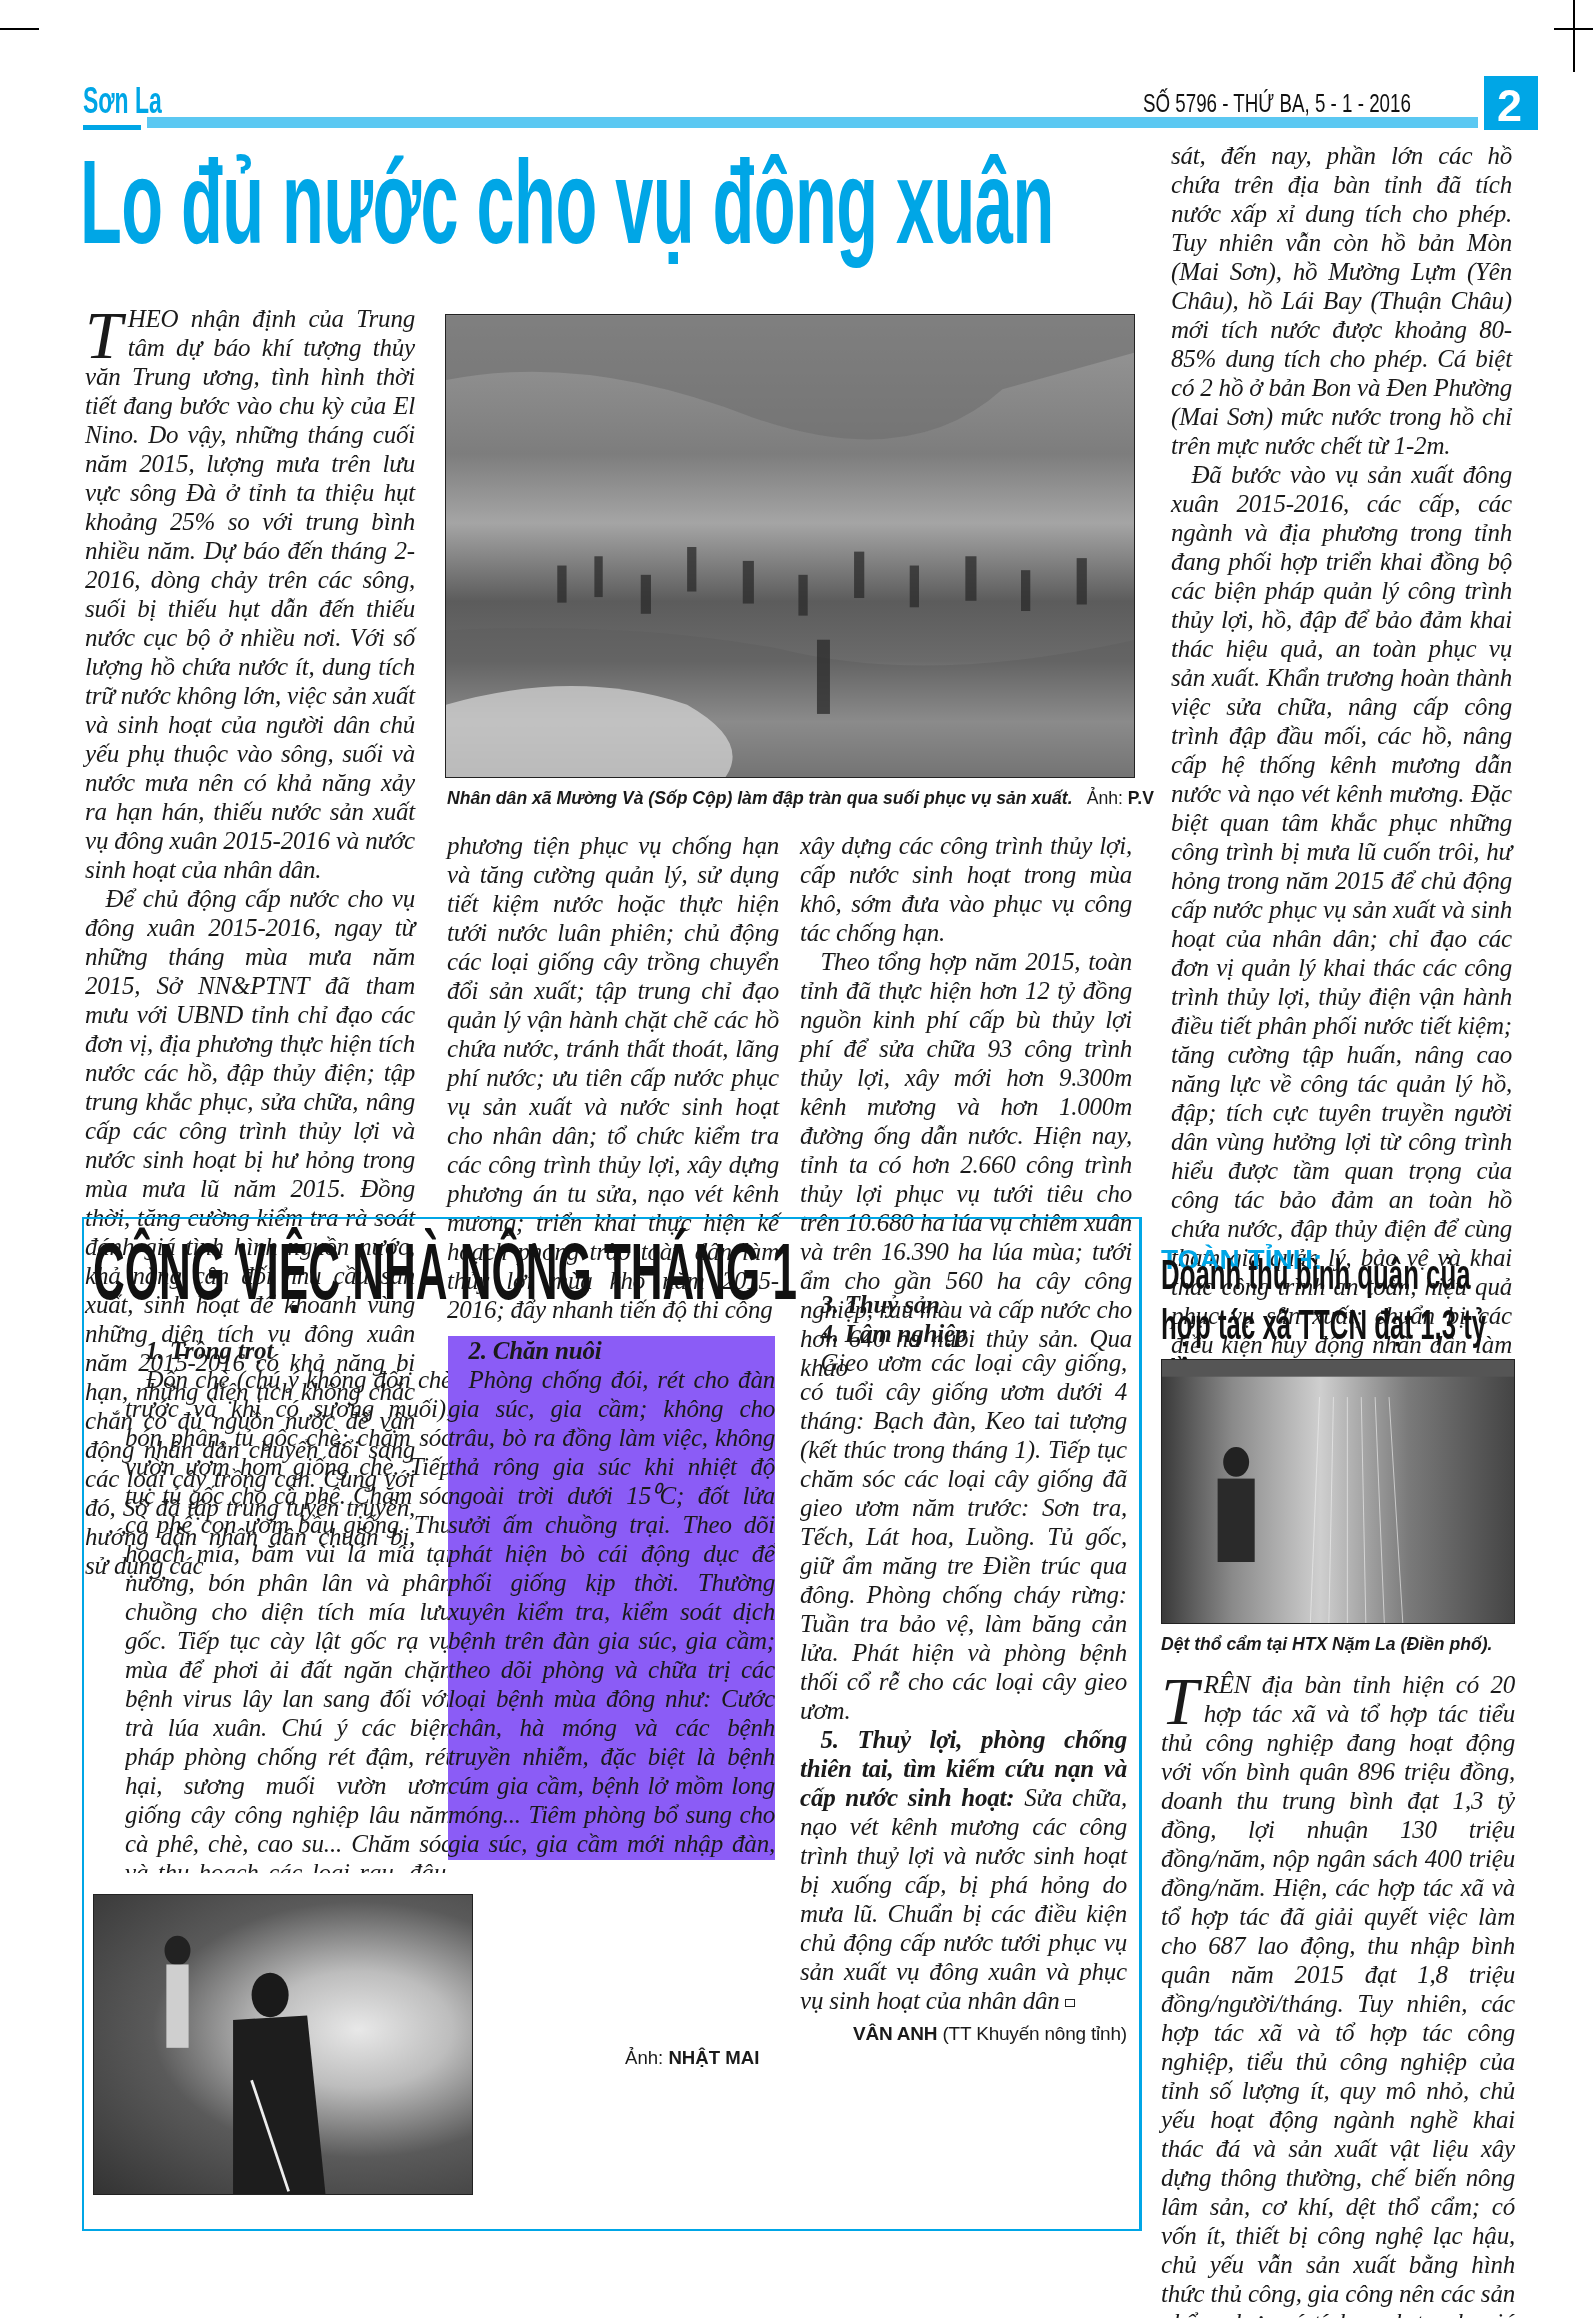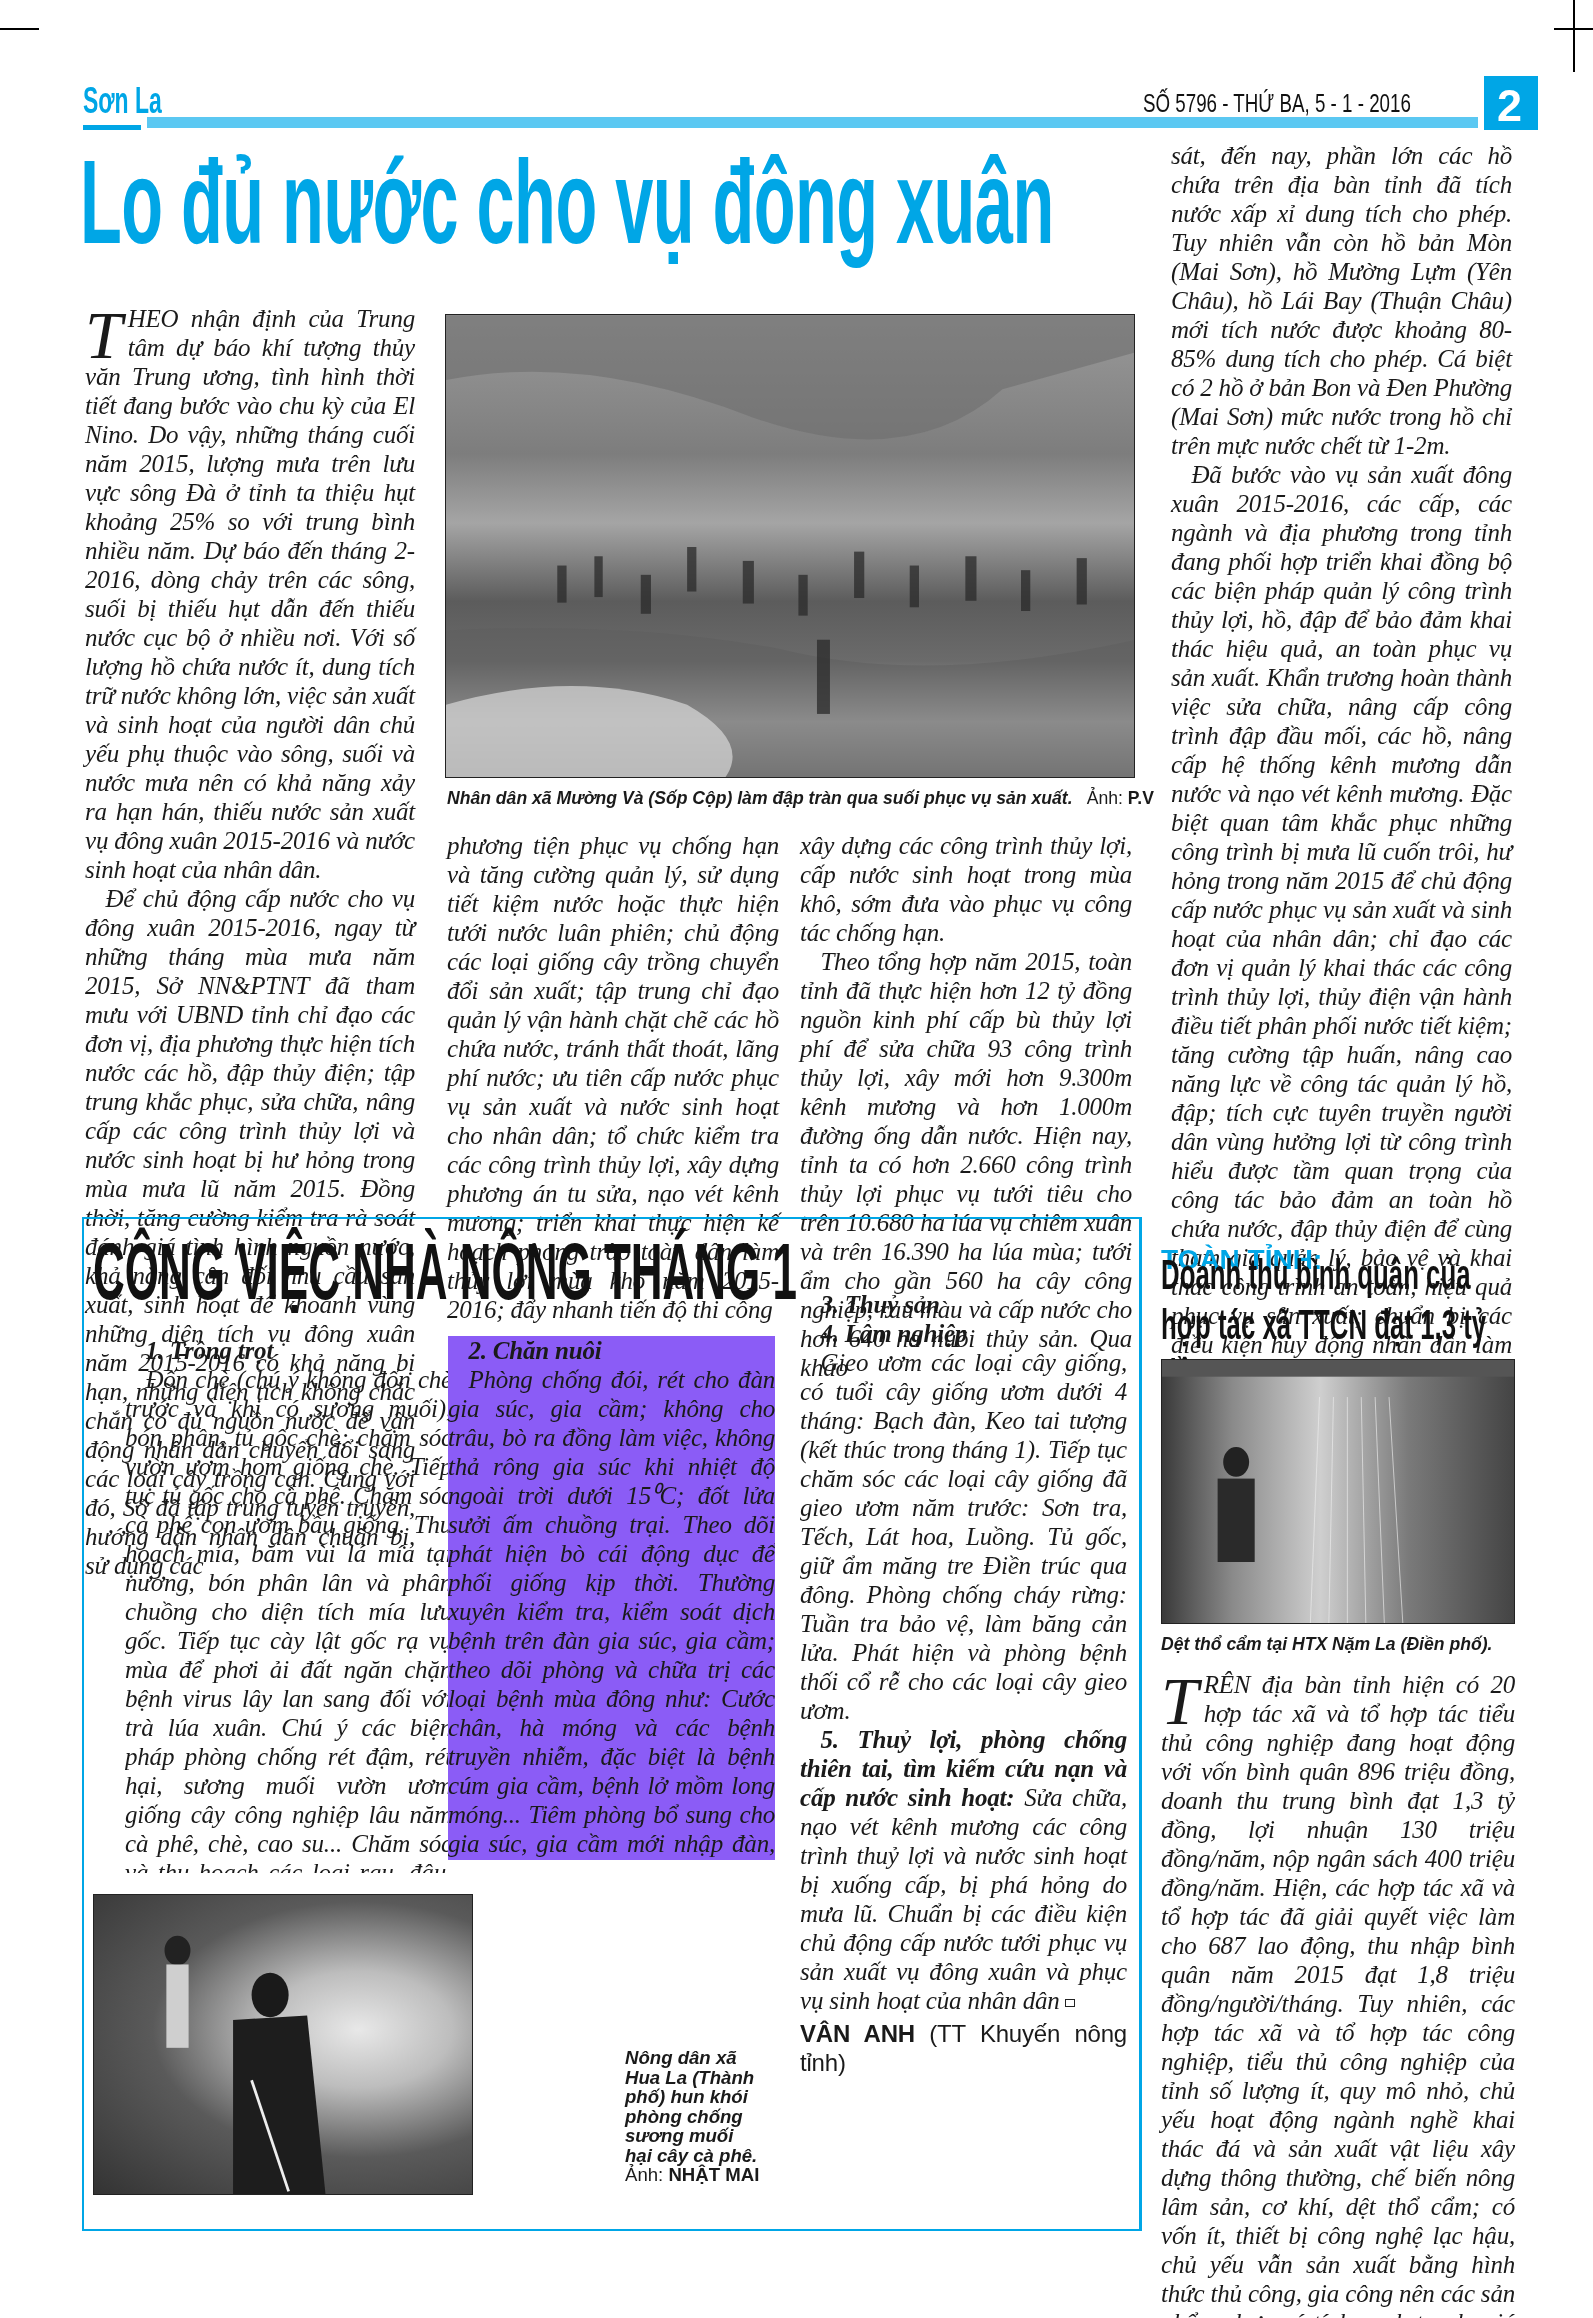--- a/index.html
+++ b/index.html
@@ -94,36 +94,35 @@
 
 <div class="abs serif" style="left:448px;top:1336px;width:327px;height:524px;overflow:hidden;background:#8b5cf6;">
   <p class="heading-b">2. Chăn nuôi</p>
   <p>Phòng chống đói, rét cho đàn gia súc, gia cầm; không cho trâu, bò ra đồng làm việc, không thả rông gia súc khi nhiệt độ ngoài trời dưới 15⁰C; đốt lửa sưởi ấm chuồng trại. Theo dõi phát hiện bò cái động dục để phối giống kịp thời. Thường xuyên kiểm tra, kiểm soát dịch bệnh trên đàn gia súc, gia cầm; theo dõi phòng và chữa trị các loại bệnh mùa đông như: Cước chân, hà móng và các bệnh truyền nhiễm, đặc biệt là bệnh cúm gia cầm, bệnh lở mồm long móng... Tiêm phòng bổ sung cho gia súc, gia cầm mới nhập đàn, mới sinh, chưa được tiêm phòng trong vụ chính. Tận thu ngọn mía làm thức ăn cho đàn trâu, bò. Chăm sóc, quản lý vườn cỏ giống để phục vụ phát triển đồng cỏ chăn nuôi trâu, bò. Phòng, chống rét cho đàn ong, cho ăn bổ sung vào những ngày nắng ấm, khai thác mật cỏ Lào.</p>
 </div>
 <div class="abs serif" style="left:800px;top:1290px;width:327px;">
   <p class="heading-b">3. Thuỷ sản</p>
   <p class="heading-b">4. Lâm nghiệp</p>
   <p>Gieo ươm các loại cây giống, có tuổi cây giống ươm dưới 4 tháng: Bạch đàn, Keo tai tượng (kết thúc trong tháng 1). Tiếp tục chăm sóc các loại cây giống đã gieo ươm năm trước: Sơn tra, Tếch, Lát hoa, Luồng. Tủ gốc, giữ ẩm măng tre Điền trúc qua đông. Phòng chống cháy rừng: Tuần tra bảo vệ, làm băng cản lửa. Phát hiện và phòng bệnh thối cổ rễ cho các loại cây gieo ươm.</p>
   <p><b>5. Thuỷ lợi, phòng chống thiên tai, tìm kiếm cứu nạn và cấp nước sinh hoạt:</b> <span>Sửa chữa, nạo vét kênh mương các công trình thuỷ lợi và nước sinh hoạt bị xuống cấp, bị phá hỏng do mưa lũ. Chuẩn bị các điều kiện chủ động cấp nước tưới phục vụ sản xuất vụ đông xuân và phục vụ sinh hoạt của nhân dân</span><span class="endmark"></span></p>
-  <div class="sans" style="font-size:24px;margin-top:3.7px;">
+  <div class="sans" style="text-align:right;font-size:19px;margin-top:3.7px;">
     <b>VÂN ANH</b> <span>(TT Khuyến nông tỉnh)</span>
   </div>
 </div>
 
 <div class="abs photo" style="left:93px;top:1894px;width:380px;height:301px;background:radial-gradient(ellipse at 70% 45%,#e8e8e8 0%,#bdbdbd 25%,#5a5a5a 55%,#333 100%);">
   <svg width="380" height="301" style="display:block" viewBox="0 0 410 325">
     <ellipse cx="90" cy="60" rx="14" ry="16" fill="#222"></ellipse>
     <rect x="78" y="75" width="24" height="90" fill="#cfcfcf"></rect>
     <ellipse cx="190" cy="108" rx="20" ry="24" fill="#1a1a1a"></ellipse>
     <path d="M150 135 L230 130 L250 325 L150 325 Z" fill="#1d1d1d"></path>
     <line x1="170" y1="200" x2="210" y2="320" stroke="#eee" stroke-width="3"></line>
   </svg>
 </div>
 <div class="abs sans" style="left:625px;top:2048px;width:139px;font-size:18.6px;line-height:19.5px;">
-  <div style="font-weight:bold;font-style:italic;">Nông dân xã Hua La (Thành phố) hun khói phòng chống sương muối hại cây cà phê.</div>
   <div><span>Ảnh:</span> <b>NHẬT MAI</b></div>
 </div>
 
 <div class="abs sans" style="left:1161px;top:1213px;font-size:28px;font-weight:bold;color:#00a6e6;margin-top:31px;">TOÀN TỈNH:</div>
 <div class="abs cond" style="left:1161px;top:1249px;width:594px;font-size:43px;line-height:50px;color:#111;transform:scaleX(0.6);">Doanh thu bình quân của hợp tác xã TTCN đạt 1,3 tỷ đồng</div>
 <div class="abs photo" style="left:1161px;top:1359px;width:354px;height:265px;background:linear-gradient(90deg,#3a3a3a 0%,#8a8a8a 20%,#cfcfcf 45%,#7a7a7a 70%,#444 100%);">
   <svg width="354" height="265" style="display:block" viewBox="0 0 382 286">
     <g stroke="#eee" stroke-width="1" opacity="0.7">
       <line x1="170" y1="40" x2="160" y2="286"></line>
         <line x1="185" y1="40" x2="180" y2="286"></line>

